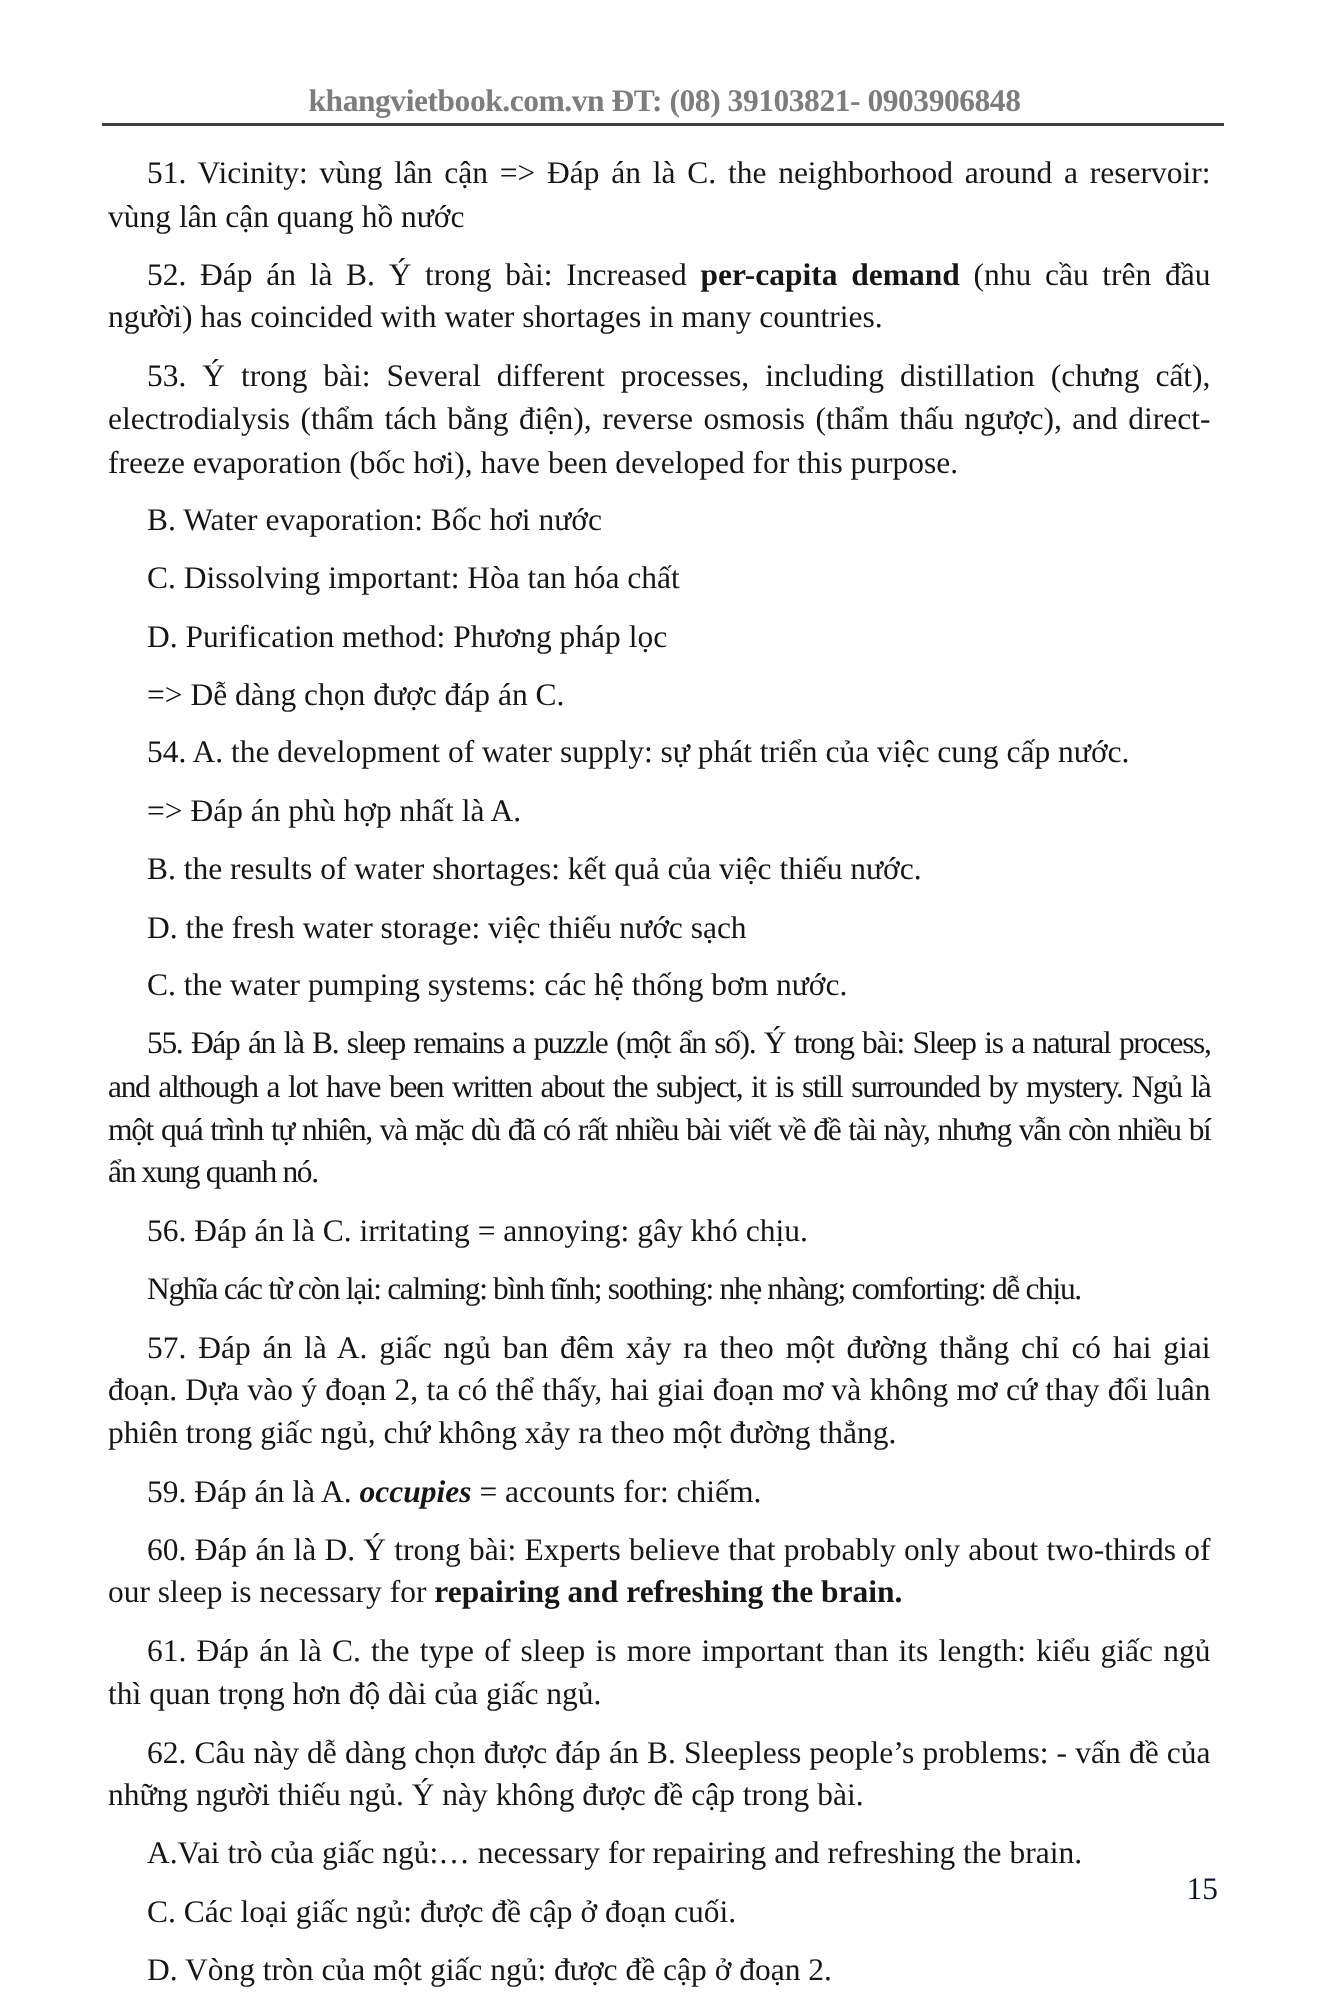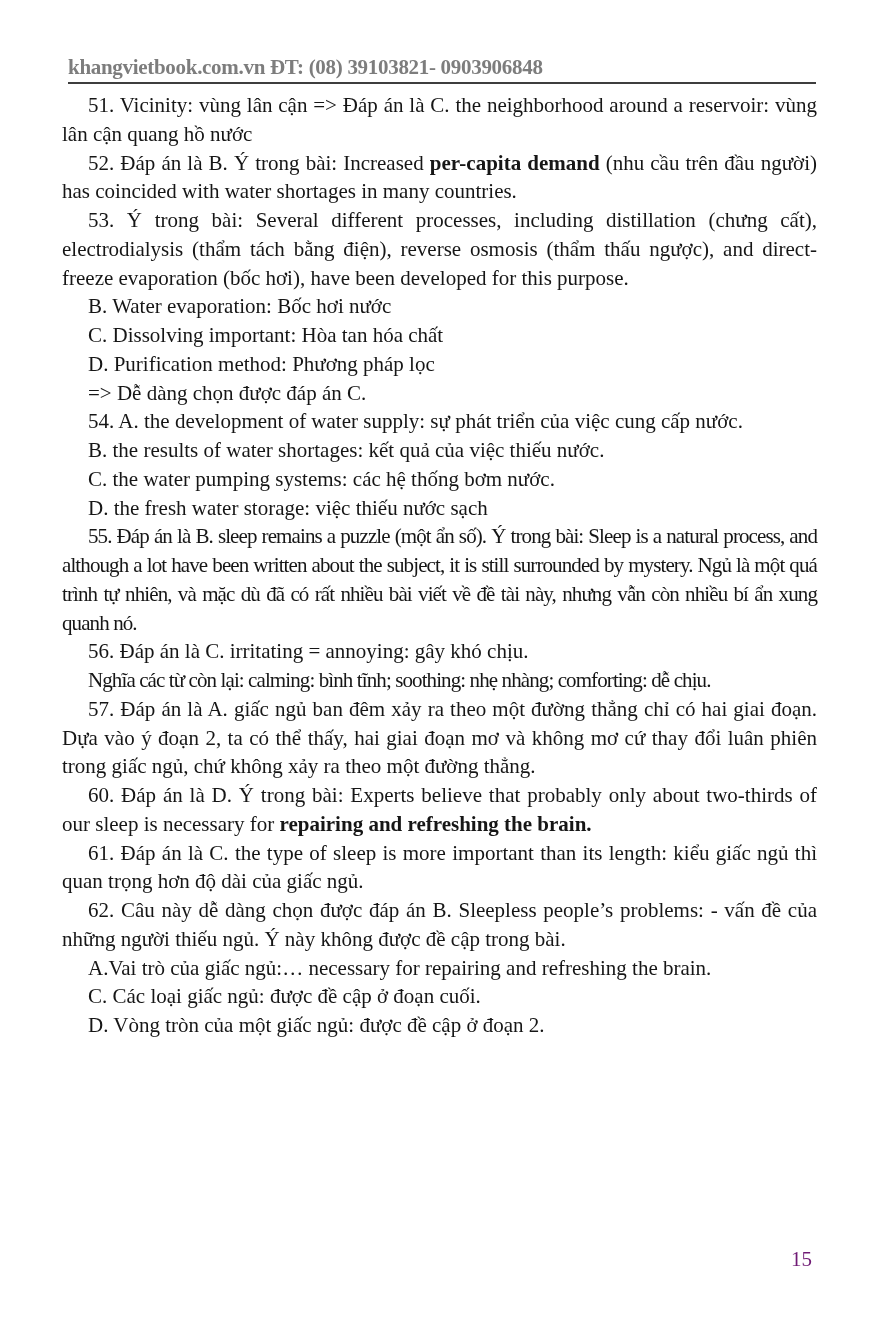--- a/index.html
+++ b/index.html
@@ -17,21 +17,21 @@
   .page {
     position: absolute;
     inset: 0;
     background: #ffffff;
   }
   .page-header {
     position: absolute;
     top: 55px;
     left: 68px;
     right: 71px;
-    text-align: left;
+    text-align: center;
     font-family: "Liberation Serif", "DejaVu Serif", serif;
     font-weight: bold;
     font-size: 21px;
     letter-spacing: -0.3px;
     color: #7d7d7d;
     white-space: nowrap;
   }
   .header-rule {
     position: absolute;
     top: 82px;
@@ -41,36 +41,36 @@
     border-top: 2px solid #3d3d3d;
   }
   .doc-body {
     position: absolute;
     top: 91px;
     left: 62px;
     width: 755px;
     color: #161616;
   }
   .para {
-    margin: 0;
+    margin: 10px;
     font-size: 21px;
     line-height: 28.75px;
     text-align: justify;
     text-indent: 26px;
     color: #161616;
   }
   .para .bold   { font-weight: bold; }
   .para .italic { font-style: italic; }
   .para.condensed { letter-spacing: -0.9px; }
   .page-number {
     position: absolute;
     top: 1247px;
     right: 77px;
     font-size: 21px;
-    color: #701a75;
+    color: #0f172a;
     font-family: "Liberation Serif", "DejaVu Serif", serif;
   }
 </style>
 </head>
 <body>
 
 <div class="page">
 
   <div class="page-header">
     <span>khangvietbook.com.vn ĐT: (08) 39103821- 0903906848</span>
@@ -80,27 +80,29 @@
 
   <div class="doc-body">
       <p class="para"><span>51. Vicinity: vùng lân cận =&gt; Đáp án là C. the neighborhood around a reservoir: vùng lân cận quang hồ nước</span></p>
       <p class="para"><span>52. Đáp án là B. Ý trong bài: Increased </span><span class="bold">per-capita demand</span><span> (nhu cầu trên đầu người) has coincided with water shortages in many countries.</span></p>
       <p class="para"><span>53. Ý trong bài: Several different processes, including distillation (chưng cất), electrodialysis (thẩm tách bằng điện), reverse osmosis (thẩm thấu ngược), and direct-freeze evaporation (bốc hơi), have been developed for this purpose.</span></p>
       <p class="para"><span>B. Water evaporation: Bốc hơi nước</span></p>
       <p class="para"><span>C. Dissolving important: Hòa tan hóa chất</span></p>
       <p class="para"><span>D. Purification method: Phương pháp lọc</span></p>
       <p class="para"><span>=&gt; Dễ dàng chọn được đáp án C.</span></p>
       <p class="para"><span>54. A. the development of water supply: sự phát triển của việc cung cấp nước.</span></p>
+      <p class="para"><span>=&gt; Đáp án phù hợp nhất là A.</span></p>
       <p class="para"><span>B. the results of water shortages: kết quả của việc thiếu nước.</span></p>
+      <p class="para"><span>D. the fresh water storage: việc thiếu nước sạch</span></p>
       <p class="para"><span>C. the water pumping systems: các hệ thống bơm nước.</span></p>
-      <p class="para"><span>D. the fresh water storage: việc thiếu nước sạch</span></p>
       <p class="para condensed"><span>55. Đáp án là B. sleep remains a puzzle (một ẩn số). Ý trong bài: Sleep is a natural process, and although a lot have been written about the subject, it is still surrounded by mystery. Ngủ là một quá trình tự nhiên, và mặc dù đã có rất nhiều bài viết về đề tài này, nhưng vẫn còn nhiều bí ẩn xung quanh nó.</span></p>
       <p class="para"><span>56. Đáp án là C. irritating = annoying: gây khó chịu.</span></p>
       <p class="para condensed"><span>Nghĩa các từ còn lại: calming: bình tĩnh; soothing: nhẹ nhàng; comforting: dễ chịu.</span></p>
       <p class="para"><span>57. Đáp án là A. giấc ngủ ban đêm xảy ra theo một đường thẳng chỉ có hai giai đoạn. Dựa vào ý đoạn 2, ta có thể thấy, hai giai đoạn mơ và không mơ cứ thay đổi luân phiên trong giấc ngủ, chứ không xảy ra theo một đường thẳng.</span></p>
+      <p class="para"><span>59. Đáp án là A. </span><span class="bold italic">occupies</span><span> = accounts for: chiếm.</span></p>
       <p class="para"><span>60. Đáp án là D. Ý trong bài: Experts believe that probably only about two-thirds of our sleep is necessary for </span><span class="bold">repairing and refreshing the brain.</span></p>
       <p class="para"><span>61. Đáp án là C. the type of sleep is more important than its length: kiểu giấc ngủ thì quan trọng hơn độ dài của giấc ngủ.</span></p>
       <p class="para"><span>62. Câu này dễ dàng chọn được đáp án B. Sleepless people’s problems: - vấn đề của những người thiếu ngủ. Ý này không được đề cập trong bài.</span></p>
       <p class="para"><span>A.Vai trò của giấc ngủ:… necessary for repairing and refreshing the brain.</span></p>
       <p class="para"><span>C. Các loại giấc ngủ: được đề cập ở đoạn cuối.</span></p>
       <p class="para"><span>D. Vòng tròn của một giấc ngủ: được đề cập ở đoạn 2.</span></p>
     </div>
 
   <div class="page-number">15</div>
 

